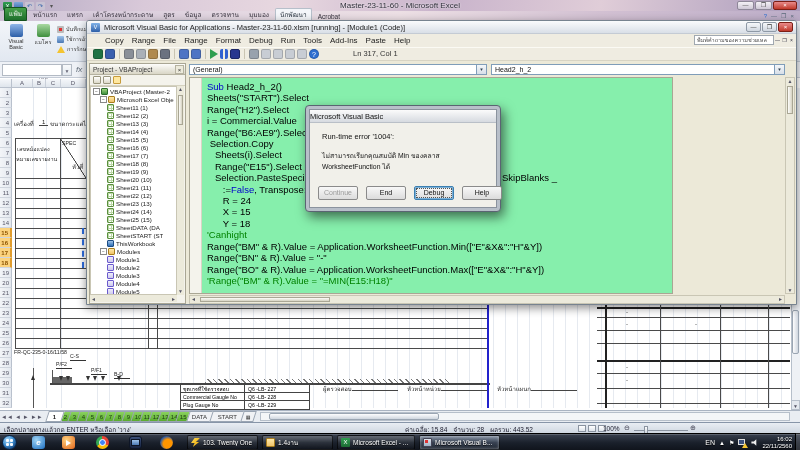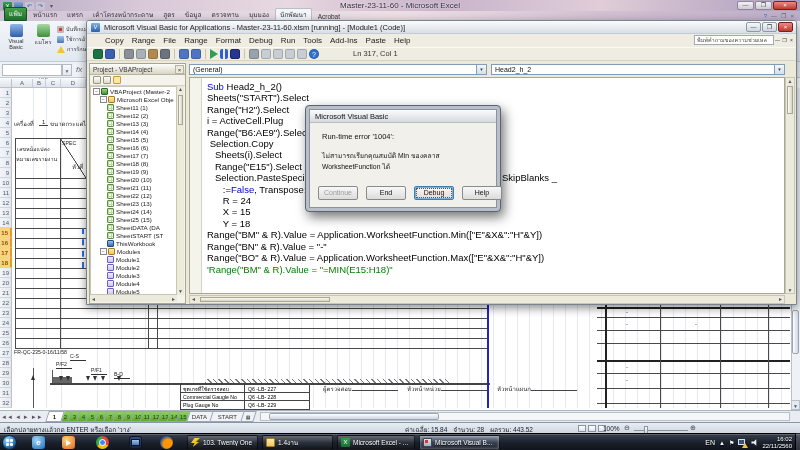--- a/index.html
+++ b/index.html
@@ -123,35 +123,35 @@
   .ti-workbook{background:linear-gradient(#9fc3ea,#2f6fb4);border:1px solid #1d4d85;}
   .ti-module{background:linear-gradient(#efeefb,#cdc9ec);border:1px solid #6a5acd;}
   #proj-vscroll{right:1px;top:22px;width:8px;height:209px;background:#eceadb;border-left:1px solid #c9c6b4;}
   #proj-hscroll{left:0;bottom:1px;width:87px;height:8px;background:#eceadb;border-top:1px solid #c9c6b4;font-size:5px;color:#556;display:flex;justify-content:space-between;align-items:center;padding:0 1px;}
   .scroll-arrow{font-size:5px;color:#556;text-align:center;}
   
   #codewin{left:101px;top:42px;width:608px;height:241px;background:#ece9d8;}
   #code-dd-left{left:1px;top:1px;width:298px;height:11px;background:#fff;border:1px solid #7f9db9;font-size:7px;line-height:10px;padding-left:3px;color:#111;}
   #code-dd-right{left:303px;top:1px;width:294px;height:11px;background:#fff;border:1px solid #7f9db9;font-size:7px;line-height:10px;padding-left:3px;color:#111;}
   .dd-arrow{position:absolute;right:0;top:0;width:10px;height:9px;background:linear-gradient(#f3f6f9,#d7dfe8);border-left:1px solid #7f9db9;font-size:4.5px;text-align:center;line-height:9px;color:#345;}
-  #code-area{left:1px;top:14px;width:596px;height:217px;background:#ffffff;border:1px solid #a9a694;}
+  #code-area{left:1px;top:14px;width:484px;height:217px;background:#86efac;border:1px solid #a9a694;}
   #code-margin{left:0;top:0;width:12px;height:215px;background:#f4f3ec;border-right:1px solid #d8d5c4;}
   #code-lines{left:17px;top:3px;width:575px;}
   .codeln{font-size:9.5px;line-height:11.4px;white-space:pre;color:#000;font-family:"Liberation Sans",sans-serif;}
   .kw{color:#0000cc;}
   .cm{color:#008200;}
   #code-vscroll{left:597px;top:14px;width:10px;height:217px;background:#eceadb;border:1px solid #c9c6b4;}
   #code-vthumb{left:1px;top:8px;width:6px;height:28px;background:linear-gradient(90deg,#fdfdfb,#d6d3c2);border:1px solid #a9a694;}
   #code-hscroll{left:1px;top:232px;width:596px;height:9px;background:#eceadb;border:1px solid #c9c6b4;}
   #code-hthumb{left:10px;top:1px;width:130px;height:5px;background:linear-gradient(#fdfdfb,#d6d3c2);border:1px solid #a9a694;}
 
   
   #dlg{left:305px;top:105px;width:196px;height:107px;z-index:30;background:#b8bfc9;border:1px solid #5a6472;border-radius:4px;padding:3px;box-shadow:3px 5px 12px rgba(0,0,0,.55);}
   #dlg-inner{position:relative;width:100%;height:100%;background:#f1f0ea;border:1px solid #8b939e;}
-  #dlg-title{left:0;top:0;right:0;height:13px;background:linear-gradient(#fbfbfb,#d6dae0);border-bottom:1px solid #b9bfc7;font-size:7.5px;color:#111;line-height:13px;padding-left:5px;}
+  #dlg-title{left:0;top:0;right:0;height:13px;background:linear-gradient(#fbfbfb,#d6dae0);border-bottom:1px solid #b9bfc7;font-size:7.5px;color:#111;line-height:13px;}
   #dlg-error{left:12px;top:22px;font-size:7.5px;color:#111;}
   #dlg-msg{left:12px;top:40px;width:168px;font-size:6.8px;color:#111;}
   #dlg-buttons{left:8px;bottom:7px;display:flex;gap:8px;}
   .dbtn{width:40px;height:14px;background:linear-gradient(#f8f8f8,#dcdcdc);border:1px solid #8a8a8a;border-radius:2px;font-size:7px;color:#111;text-align:center;line-height:12px;}
   .dbtn-disabled{color:#9a9a9a;}
   .dbtn-default{border:1px solid #3c7fb1;box-shadow:0 0 0 1px #7ab0d8 inset;outline:1px dotted #555;outline-offset:-3px;}
 
   
   #taskbar{left:0;top:433px;width:800px;height:17px;background:linear-gradient(#39414f,#1a202b 55%,#10141c);border-top:1px solid #000;box-shadow:inset 0 1px 0 rgba(255,255,255,.18);z-index:40;}
   #start-orb{left:2px;top:1px;width:15px;height:15px;border-radius:50%;background:radial-gradient(circle at 35% 30%,#a8d8f8,#3e8ed0 45%,#17477e 78%,#0d2c55);border:1px solid #0a2342;display:flex;align-items:center;justify-content:center;}
@@ -700,30 +700,31 @@
 
     <div class="abs" id="codewin">
       <div class="abs nowrap" id="code-dd-left"><span>(General)</span><span class="dd-arrow">▼</span></div>
       <div class="abs nowrap" id="code-dd-right"><span>Head2_h_2</span><span class="dd-arrow">▼</span></div>
       <div class="abs" id="code-area">
         <div class="abs" id="code-margin"></div>
         <div class="abs" id="code-lines">
             <div class="codeln"><span class="kw">Sub </span><span>Head2_h_2()</span></div>
             <div class="codeln"><span>Sheets("START").Select</span></div>
             <div class="codeln"><span>Range("H2").Select</span></div>
-            <div class="codeln"><span>i = ActiveCell.Plug</span></div>
+            <div class="codeln"><span>i = Commercial.Value</span></div>
             <div class="codeln"><span>Range("B6:AE9").Select</span></div>
             <div class="codeln"><span> Selection.Copy</span></div>
             <div class="codeln"><span>   Sheets(i).Select</span></div>
             <div class="codeln"><span>   Range("E15").Select</span></div>
             <div class="codeln"><span>   Selection.PasteSpecial Paste: =xlPasteValues, Operation: =xlNone, SkipBlanks _</span></div>
             <div class="codeln"><span>      :=</span><span class="kw">False</span><span>, Transpose:=</span><span class="kw">False</span></div>
             <div class="codeln"><span>      R = 24</span></div>
             <div class="codeln"><span>      X = 15</span></div>
             <div class="codeln"><span>      Y = 18</span></div>
+            <div class="codeln"><span class="cm">'Canhight</span></div>
             <div class="codeln"><span>Range("BM" &amp; R).Value = Application.WorksheetFunction.Min(["E"&amp;X&amp;":"H"&amp;Y])</span></div>
             <div class="codeln"><span>Range("BN" &amp; R).Value = "-"</span></div>
             <div class="codeln"><span>Range("BO" &amp; R).Value = Application.WorksheetFunction.Max(["E"&amp;X&amp;":"H"&amp;Y])</span></div>
             <div class="codeln"><span class="cm">'Range("BM" &amp; R).Value = "=MIN(E15:H18)"</span></div>
           </div>
       </div>
       <div class="abs" id="code-vscroll">
         <div class="scroll-arrow">▲</div>
         <div class="abs" id="code-vthumb"></div>
         <div class="scroll-arrow abs" style="bottom:0;width:100%;">▼</div>

